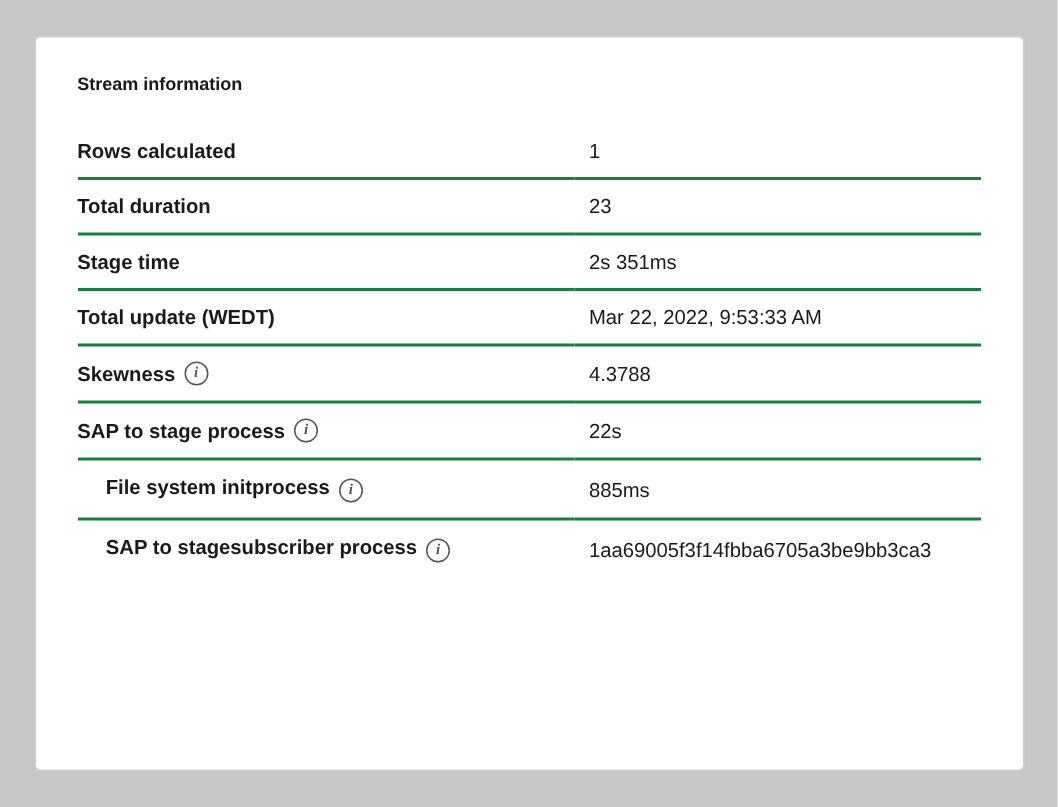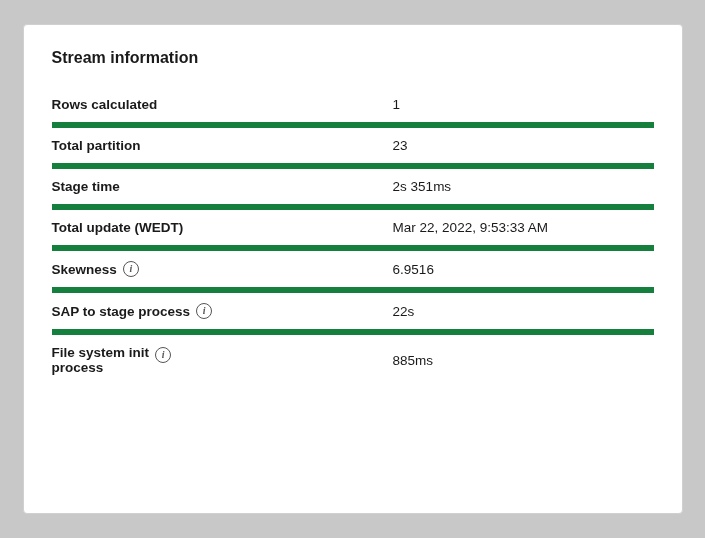--- a/index.html
+++ b/index.html
@@ -21,33 +21,33 @@
     .card {
       background: #ffffff;
       border: 1px solid #d0d0d0;
       border-radius: 4px;
       padding: 24px 28px;
       width: 660px;
       min-height: 490px;
     }
 
     .card-title {
-      font-size: 16px;
+      font-size: 12px;
       font-weight: 700;
       color: #1a1a1a;
       margin-bottom: 20px;
     }
 
     .info-table {
       width: 100%;
       border-collapse: collapse;
     }
 
     .info-table tr {
-      border-bottom: 6px solid #15803d;
+      border-bottom: 2px solid #15803d;
     }
 
     .info-table tr:last-child {
       border-bottom: none;
     }
 
     .info-table td {
       padding: 10px 0;
       vertical-align: middle;
     }
@@ -78,21 +78,22 @@
 
     .label-wrap {
       display: flex;
       align-items: center;
       gap: 6px;
       flex-wrap: nowrap;
     }
 
     .label-multiline {
       display: flex;
-      flex-direction: column;
+      flex-direction: row;
+      margin-left: 19px;
     }
 
     td.label-td {
       width: 55%;
       padding: 10px 0;
       vertical-align: middle;
     }
 
     td.value-td {
       font-size: 13.5px;
@@ -113,21 +114,21 @@
           <td class="label-td">
             <div class="label-wrap">
               <span class="label-text">Rows calculated</span>
             </div>
           </td>
           <td class="value-td">1</td>
         </tr>
         <tr>
           <td class="label-td">
             <div class="label-wrap">
-              <span class="label-text">Total partition</span>
+              <span class="label-text">Total duration</span>
             </div>
           </td>
           <td class="value-td">23</td>
         </tr>
         <tr>
           <td class="label-td">
             <div class="label-wrap">
               <span class="label-text">Stage time</span>
             </div>
           </td>
@@ -141,21 +142,21 @@
           </td>
           <td class="value-td">Mar 22, 2022, 9:53:33 AM</td>
         </tr>
         <tr>
           <td class="label-td">
             <div class="label-wrap">
               <span class="label-text">Skewness</span>
               <span class="info-icon">i</span>
             </div>
           </td>
-          <td class="value-td">6.9516</td>
+          <td class="value-td">4.3788</td>
         </tr>
         <tr>
           <td class="label-td">
             <div class="label-wrap">
               <span class="label-text">SAP to stage process</span>
               <span class="info-icon">i</span>
             </div>
           </td>
           <td class="value-td">22s</td>
         </tr>
@@ -164,15 +165,27 @@
             <div style="display: flex; align-items: flex-start; gap: 6px;">
               <div class="label-multiline">
                 <span class="label-text">File system init</span>
                 <span class="label-text">process</span>
               </div>
               <span class="info-icon" style="margin-top: 2px;">i</span>
             </div>
           </td>
           <td class="value-td">885ms</td>
         </tr>
+        <tr>
+          <td class="label-td">
+            <div style="display: flex; align-items: flex-start; gap: 6px;">
+              <div class="label-multiline">
+                <span class="label-text">SAP to stage</span>
+                <span class="label-text">subscriber process</span>
+              </div>
+              <span class="info-icon" style="margin-top: 2px;">i</span>
+            </div>
+          </td>
+          <td class="value-td">1aa69005f3f14fbba6705a3be9bb3ca3</td>
+        </tr>
       </tbody>
   </table>
 </div>
 
 </body></html>

